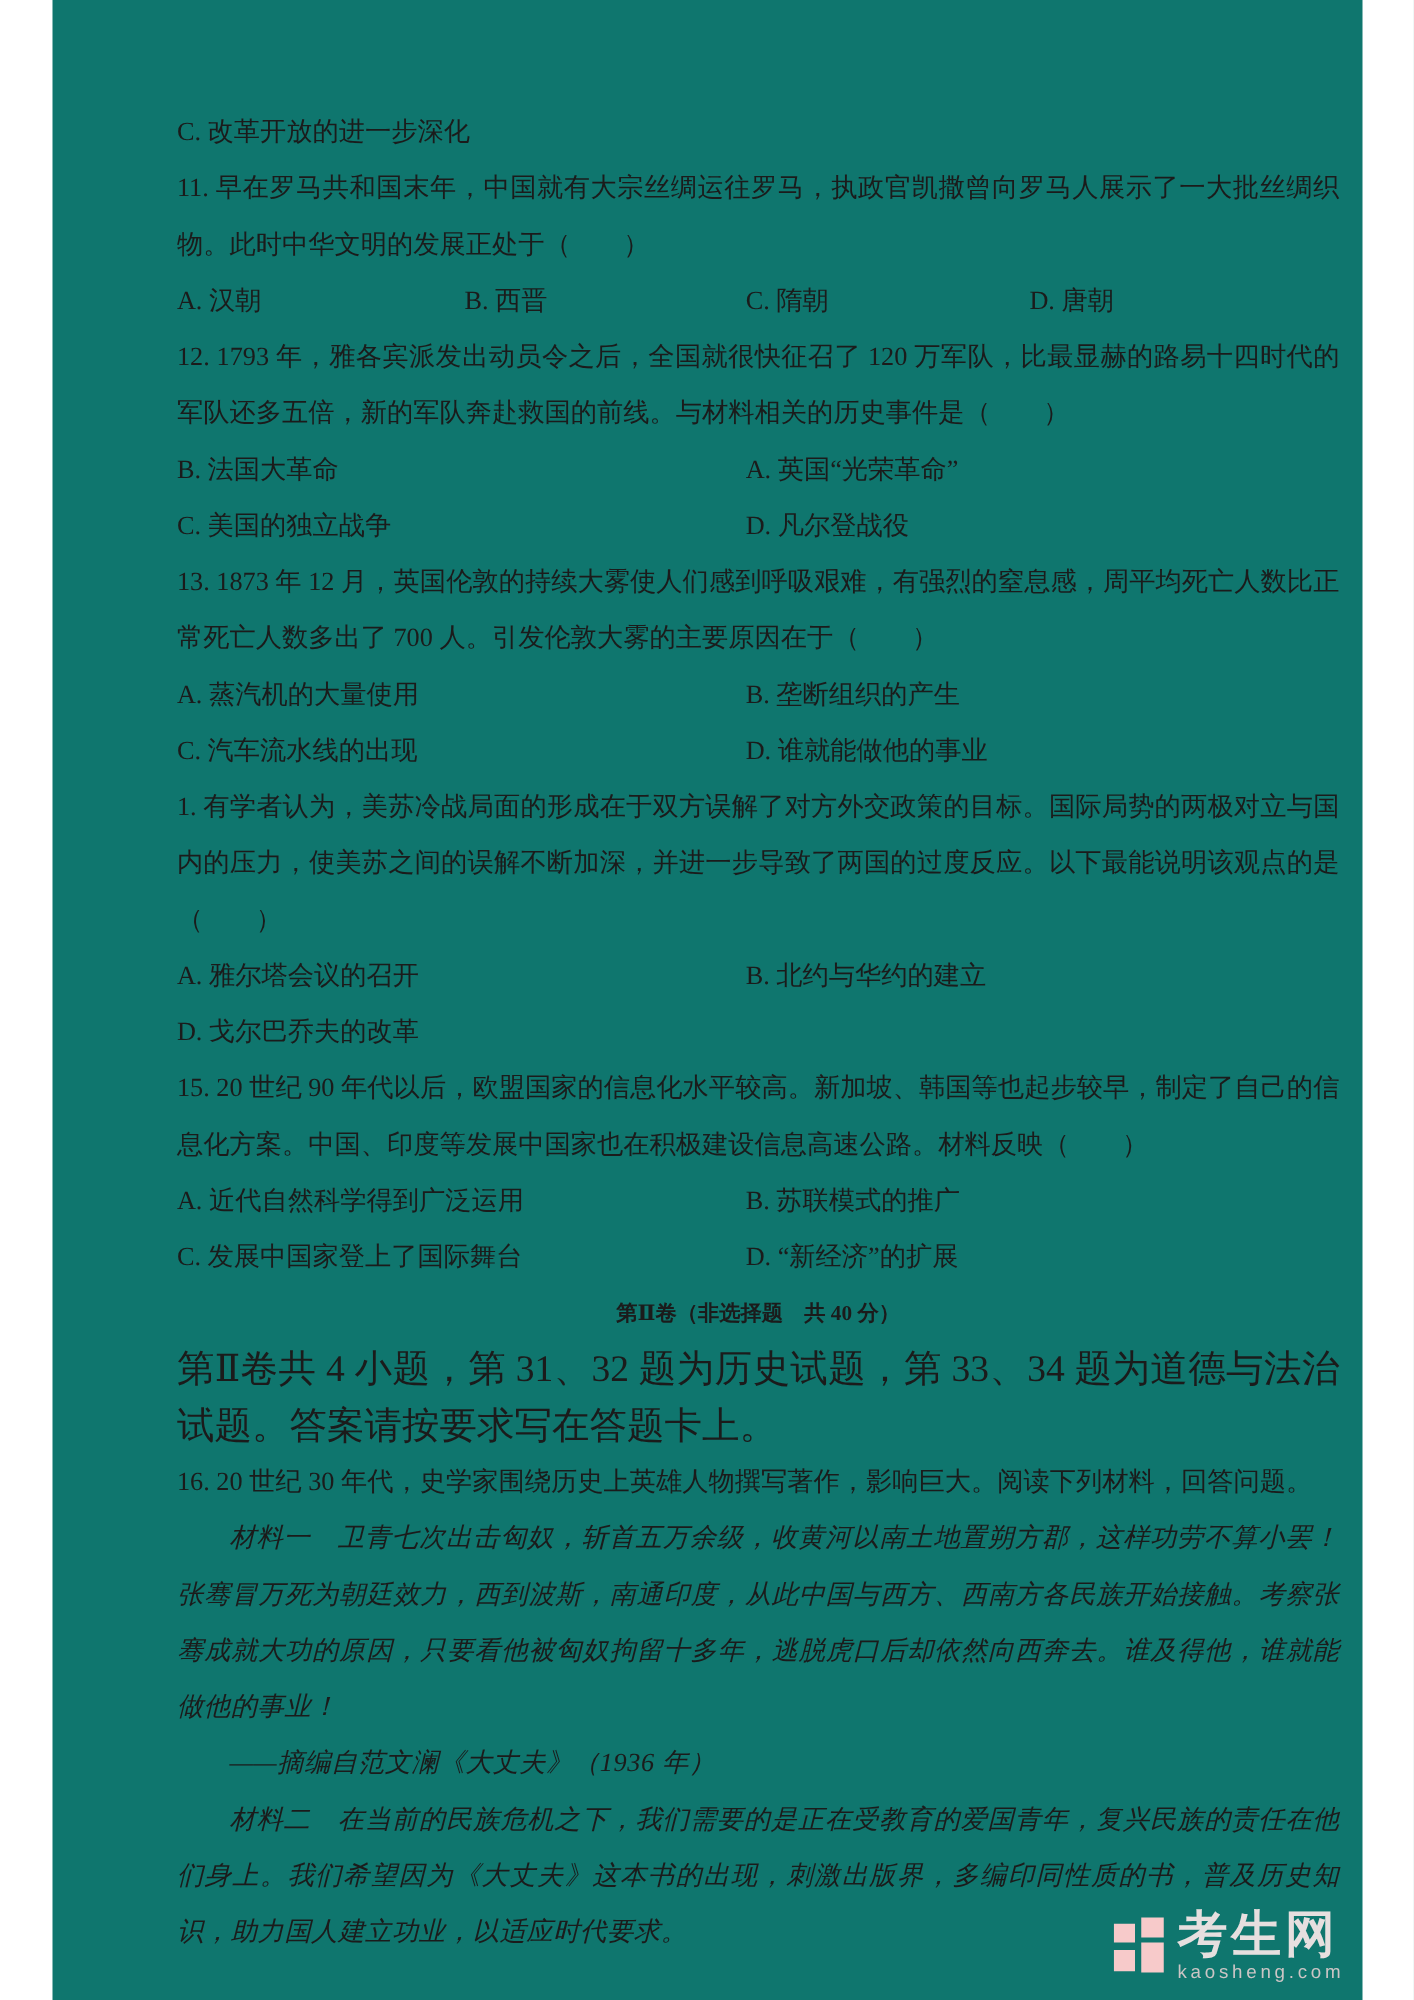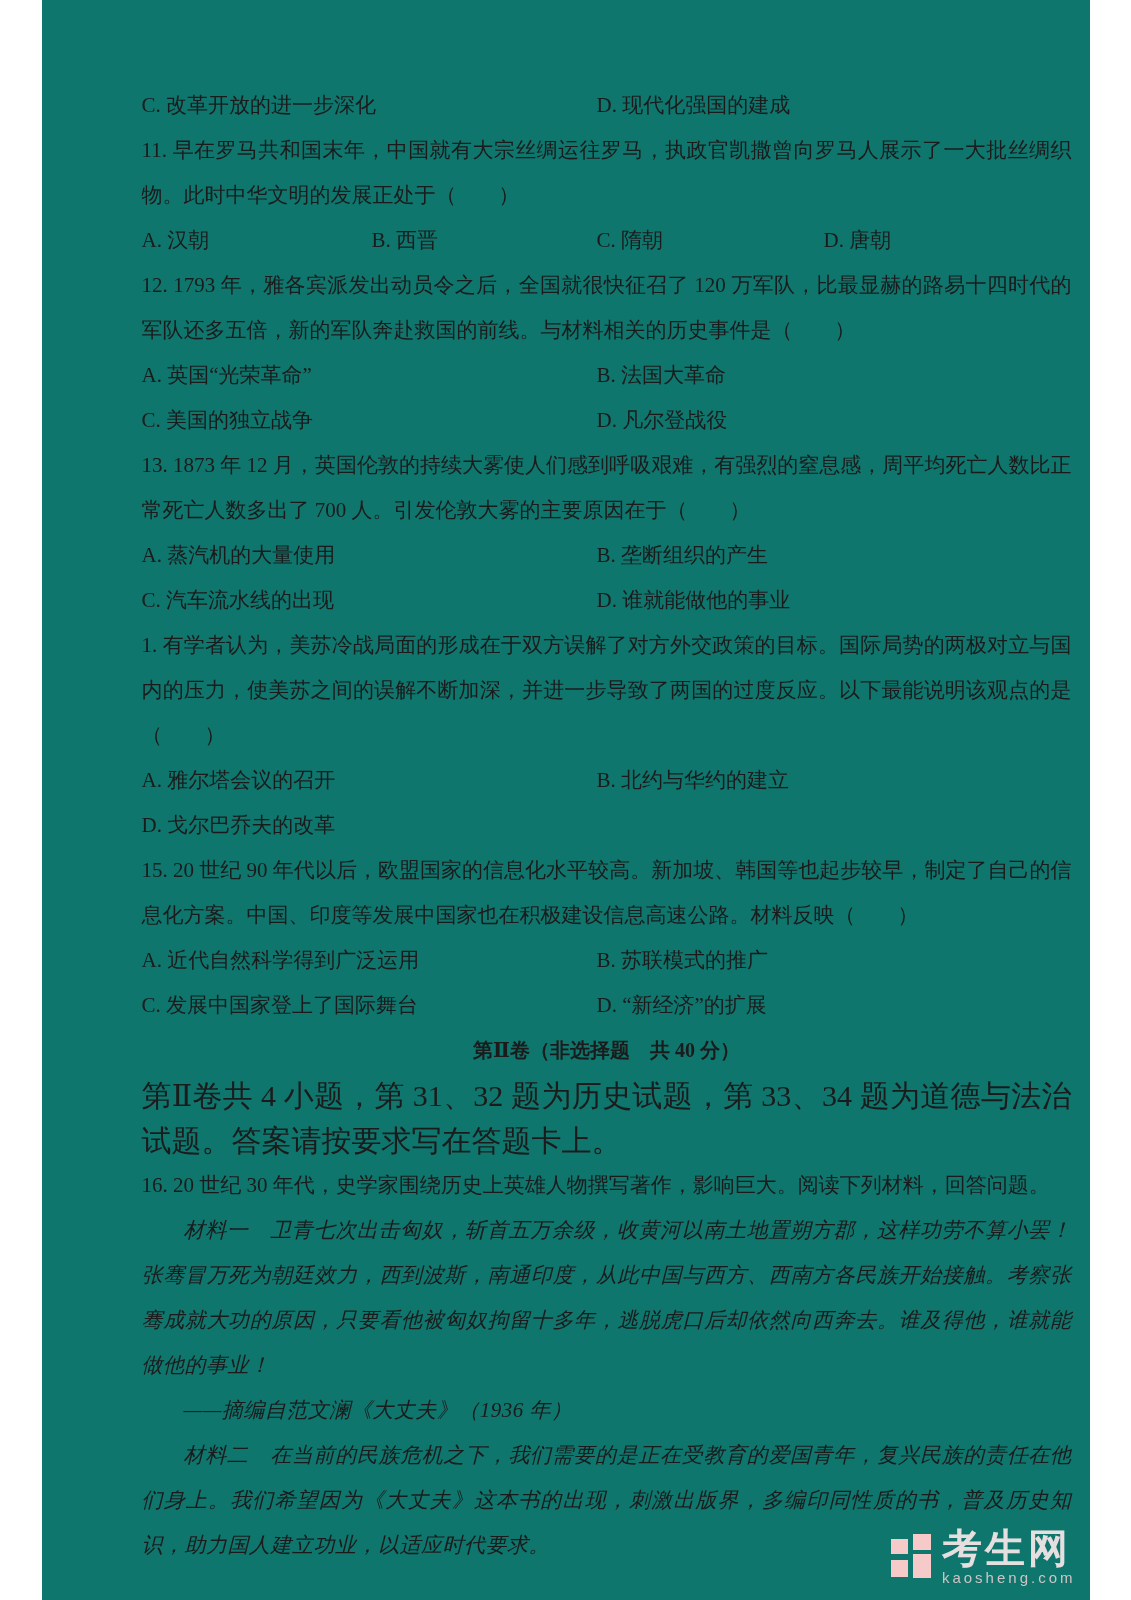--- a/index.html
+++ b/index.html
@@ -21,21 +21,21 @@
   .opts2 {
     display:grid; grid-template-columns:455px 1fr;
     text-align:left;
   }
   .opts4 {
     display:grid; grid-template-columns:230px 225px 227px 1fr;
     text-align:left;
   }
   .stem { text-align:justify; }
   .section-title {
-    font-size:20px; font-weight:bold; text-align:center; line-height:45px;
+    font-size:17px; font-weight:bold; text-align:center; line-height:45px;
   }
   .note { font-size:30px; font-weight:normal; text-align:justify; }
   .material { font-style:italic; text-indent:2em; letter-spacing:0.5px; }
   .watermark {
     position:absolute; right:14px; bottom:14px;
     display:flex; align-items:flex-start; gap:9px;
     user-select:none;
   }
   .wm-logo { display:block; margin-top:4px; }
   .wm-text { display:flex; flex-direction:column; }
@@ -49,35 +49,34 @@
   }
 </style>
 </head>
 <body>
 
 <div class="page">
   <div class="doc">
 
     <div class="opts2">
       <span>C. 改革开放的进一步深化</span>
-      <span>D. 现代化强国的建成</span>
     </div>
 
     <p class="stem">11. 早在罗马共和国末年，中国就有大宗丝绸运往罗马，执政官凯撒曾向罗马人展示了一大批丝绸织物。此时中华文明的发展正处于（　　）</p>
     <div class="opts4">
       <span>A. 汉朝</span>
       <span>B. 西晋</span>
       <span>C. 隋朝</span>
       <span>D. 唐朝</span>
     </div>
 
     <p class="stem">12. 1793 年，雅各宾派发出动员令之后，全国就很快征召了 120 万军队，比最显赫的路易十四时代的军队还多五倍，新的军队奔赴救国的前线。与材料相关的历史事件是（　　）</p>
     <div class="opts2">
+      <span>B. 法国大革命</span>
       <span>A. 英国“光荣革命”</span>
-      <span>B. 法国大革命</span>
     </div>
     <div class="opts2">
       <span>C. 美国的独立战争</span>
       <span>D. 凡尔登战役</span>
     </div>
 
     <p class="stem">13. 1873 年 12 月，英国伦敦的持续大雾使人们感到呼吸艰难，有强烈的窒息感，周平均死亡人数比正常死亡人数多出了 700 人。引发伦敦大雾的主要原因在于（　　）</p>
     <div class="opts2">
       <span>A. 蒸汽机的大量使用</span>
       <span>B. 垄断组织的产生</span>

